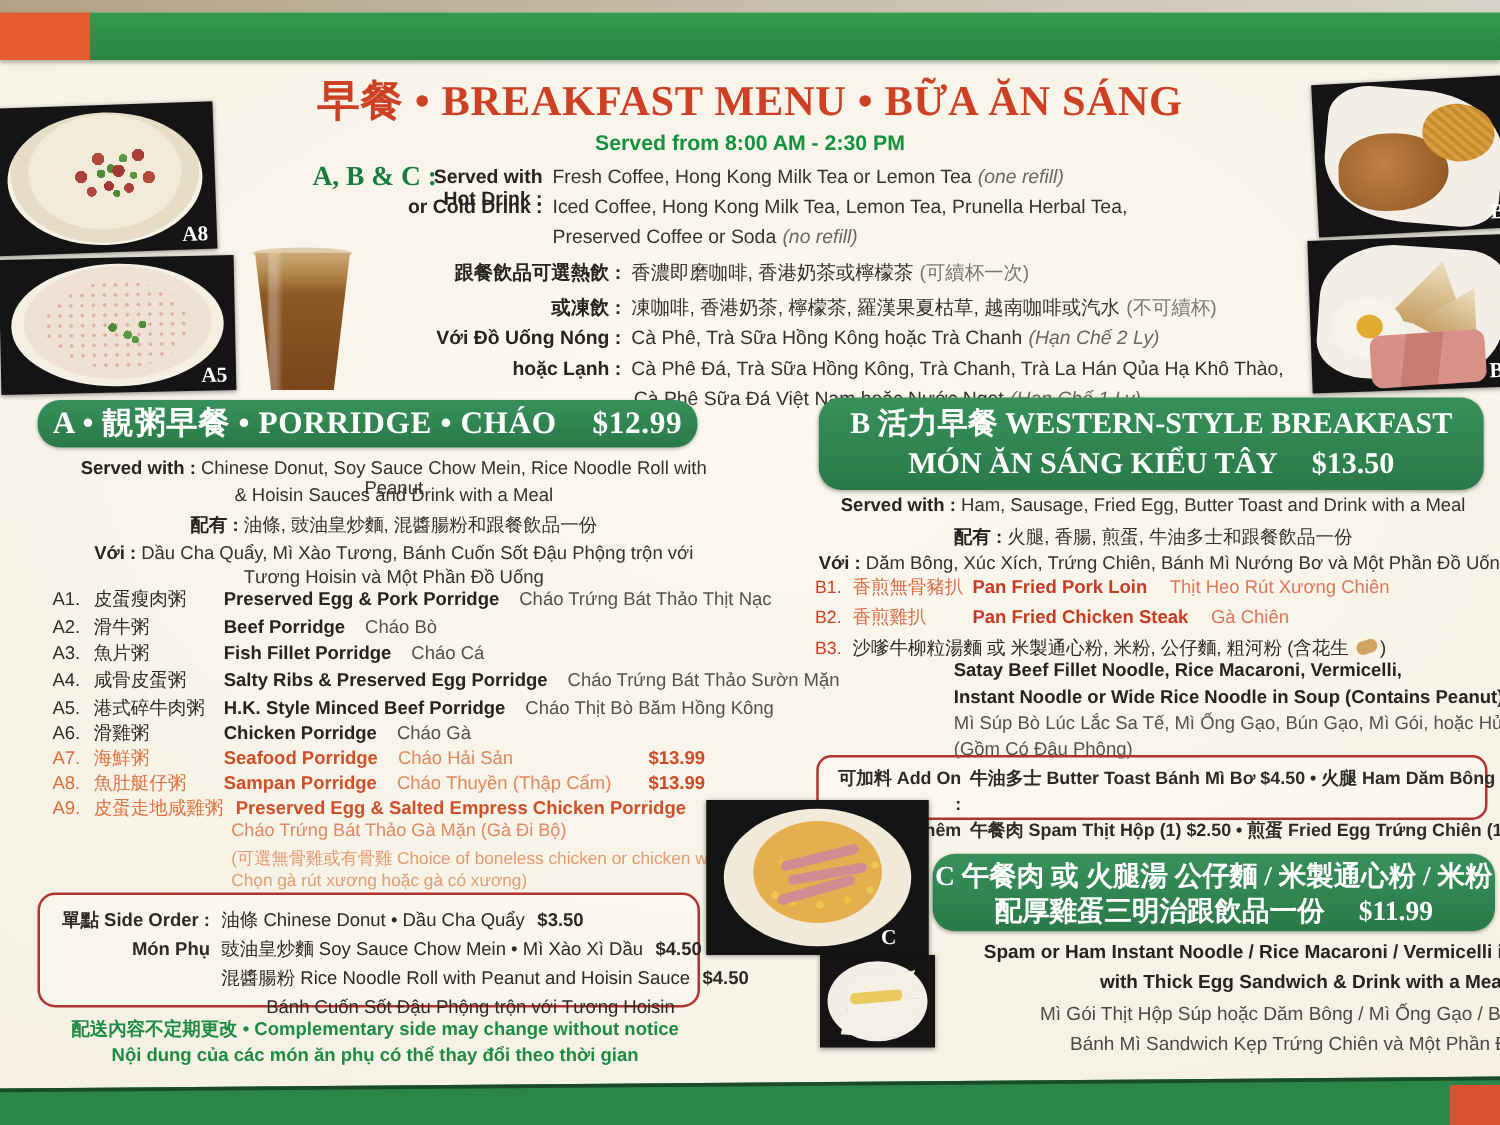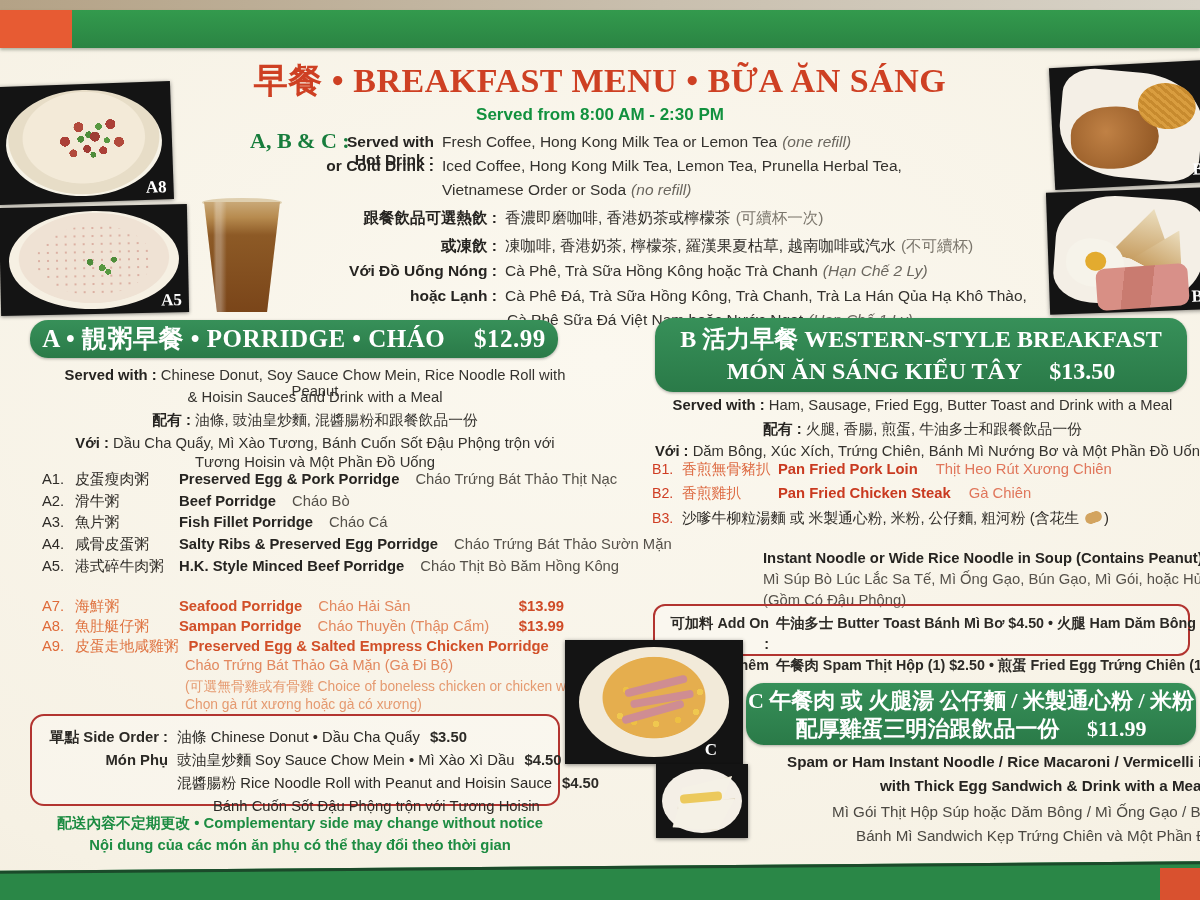--- a/index.html
+++ b/index.html
@@ -166,21 +166,21 @@
   <div class="abs drow" style="left:322px;top:133px;">
     <span class="dlabel en">Served with Hot Drink :</span>
     <span class="dval">Fresh Coffee, Hong Kong Milk Tea or Lemon Tea</span>
     <span class="dnote">(one refill)</span>
   </div>
   <div class="abs drow" style="left:322px;top:157px;">
     <span class="dlabel en">or Cold Drink :</span>
     <span class="dval">Iced Coffee, Hong Kong Milk Tea, Lemon Tea, Prunella Herbal Tea,</span>
   </div>
   <div class="abs drow" style="left:434px;top:181px;">
-    <span class="dval">Vietnamese Order or Soda</span>
+    <span class="dval">Preserved Coffee or Soda</span>
     <span class="dnote">(no refill)</span>
   </div>
   <div class="abs drow" style="left:310px;top:208px;">
     <span class="dlabel wide">跟餐飲品可選熱飲 :</span>
     <span class="dval">香濃即磨咖啡, 香港奶茶或檸檬茶</span>
     <span class="zhnote">(可續杯一次)</span>
   </div>
   <div class="abs drow" style="left:310px;top:236px;">
     <span class="dlabel wide">或凍飲 :</span>
     <span class="dval">凍咖啡, 香港奶茶, 檸檬茶, 羅漢果夏枯草, 越南咖啡或汽水</span>
@@ -288,20 +288,27 @@
     <span class="mi-vi">Cháo Trứng Bát Thảo Sườn Mặn</span>
     <span class="mi-price"></span>
   </div>
   <div class="a-item" style="top:557px;">
     <span class="mi-id">A5.</span>
     <span class="mi-zh">港式碎牛肉粥</span>
     <span class="mi-en">H.K. Style Minced Beef Porridge</span>
     <span class="mi-vi">Cháo Thịt Bò Băm Hồng Kông</span>
     <span class="mi-price"></span>
   </div>
+  <div class="a-item" style="top:577px;">
+    <span class="mi-id">A6.</span>
+    <span class="mi-zh">滑雞粥</span>
+    <span class="mi-en">Chicken Porridge</span>
+    <span class="mi-vi">Cháo Gà</span>
+    <span class="mi-price"></span>
+  </div>
   <div class="a-item hl" style="top:597px;">
     <span class="mi-id">A7.</span>
     <span class="mi-zh">海鮮粥</span>
     <span class="mi-en">Seafood Porridge</span>
     <span class="mi-vi">Cháo Hải Sản</span>
     <span class="mi-price">$13.99</span>
   </div>
   <div class="a-item hl" style="top:617px;">
     <span class="mi-id">A8.</span>
     <span class="mi-zh">魚肚艇仔粥</span>
@@ -375,20 +382,21 @@
     <span class="bi-zh">香煎雞扒</span>
     <span class="bi-en">Pan Fried Chicken Steak</span>
     <span class="bi-vi">Gà Chiên</span>
   </div>
   <div class="b-item b3" style="top:509px;">
     <span class="bi-id">B3.</span>
     <span class="bi-zh">沙嗲牛柳粒湯麵 或 米製通心粉, 米粉, 公仔麵, 粗河粉 (含花生</span>
     <span class="peanut"></span>
     <span class="bi-zh" style="width:auto;">)</span>
   </div>
+  <div class="b3-sub b3-en" style="top:529px;">Satay Beef Fillet Noodle, Rice Macaroni, Vermicelli,</div>
   <div class="b3-sub b3-en" style="top:550px;">Instant Noodle or  Wide Rice Noodle in Soup (Contains Peanut)</div>
   <div class="b3-sub b3-vi" style="top:571px;">Mì Súp Bò Lúc Lắc Sa Tế, Mì Ống Gạo, Bún Gạo, Mì Gói, hoặc Hủ Tiếu Sợi Lớn</div>
   <div class="b3-sub b3-vi" style="top:592px;">(Gồm Có Đậu Phộng)</div>
 
   <div class="redbox" id="addon-box">
     <div class="ao-row">
       <span class="ao-label">可加料 Add On :</span>
       <span class="ao-val">牛油多士  Butter Toast  Bánh Mì Bơ  $4.50 • 火腿  Ham  Dăm Bông (1) $2.50</span>
     </div>
     <div class="ao-row">

